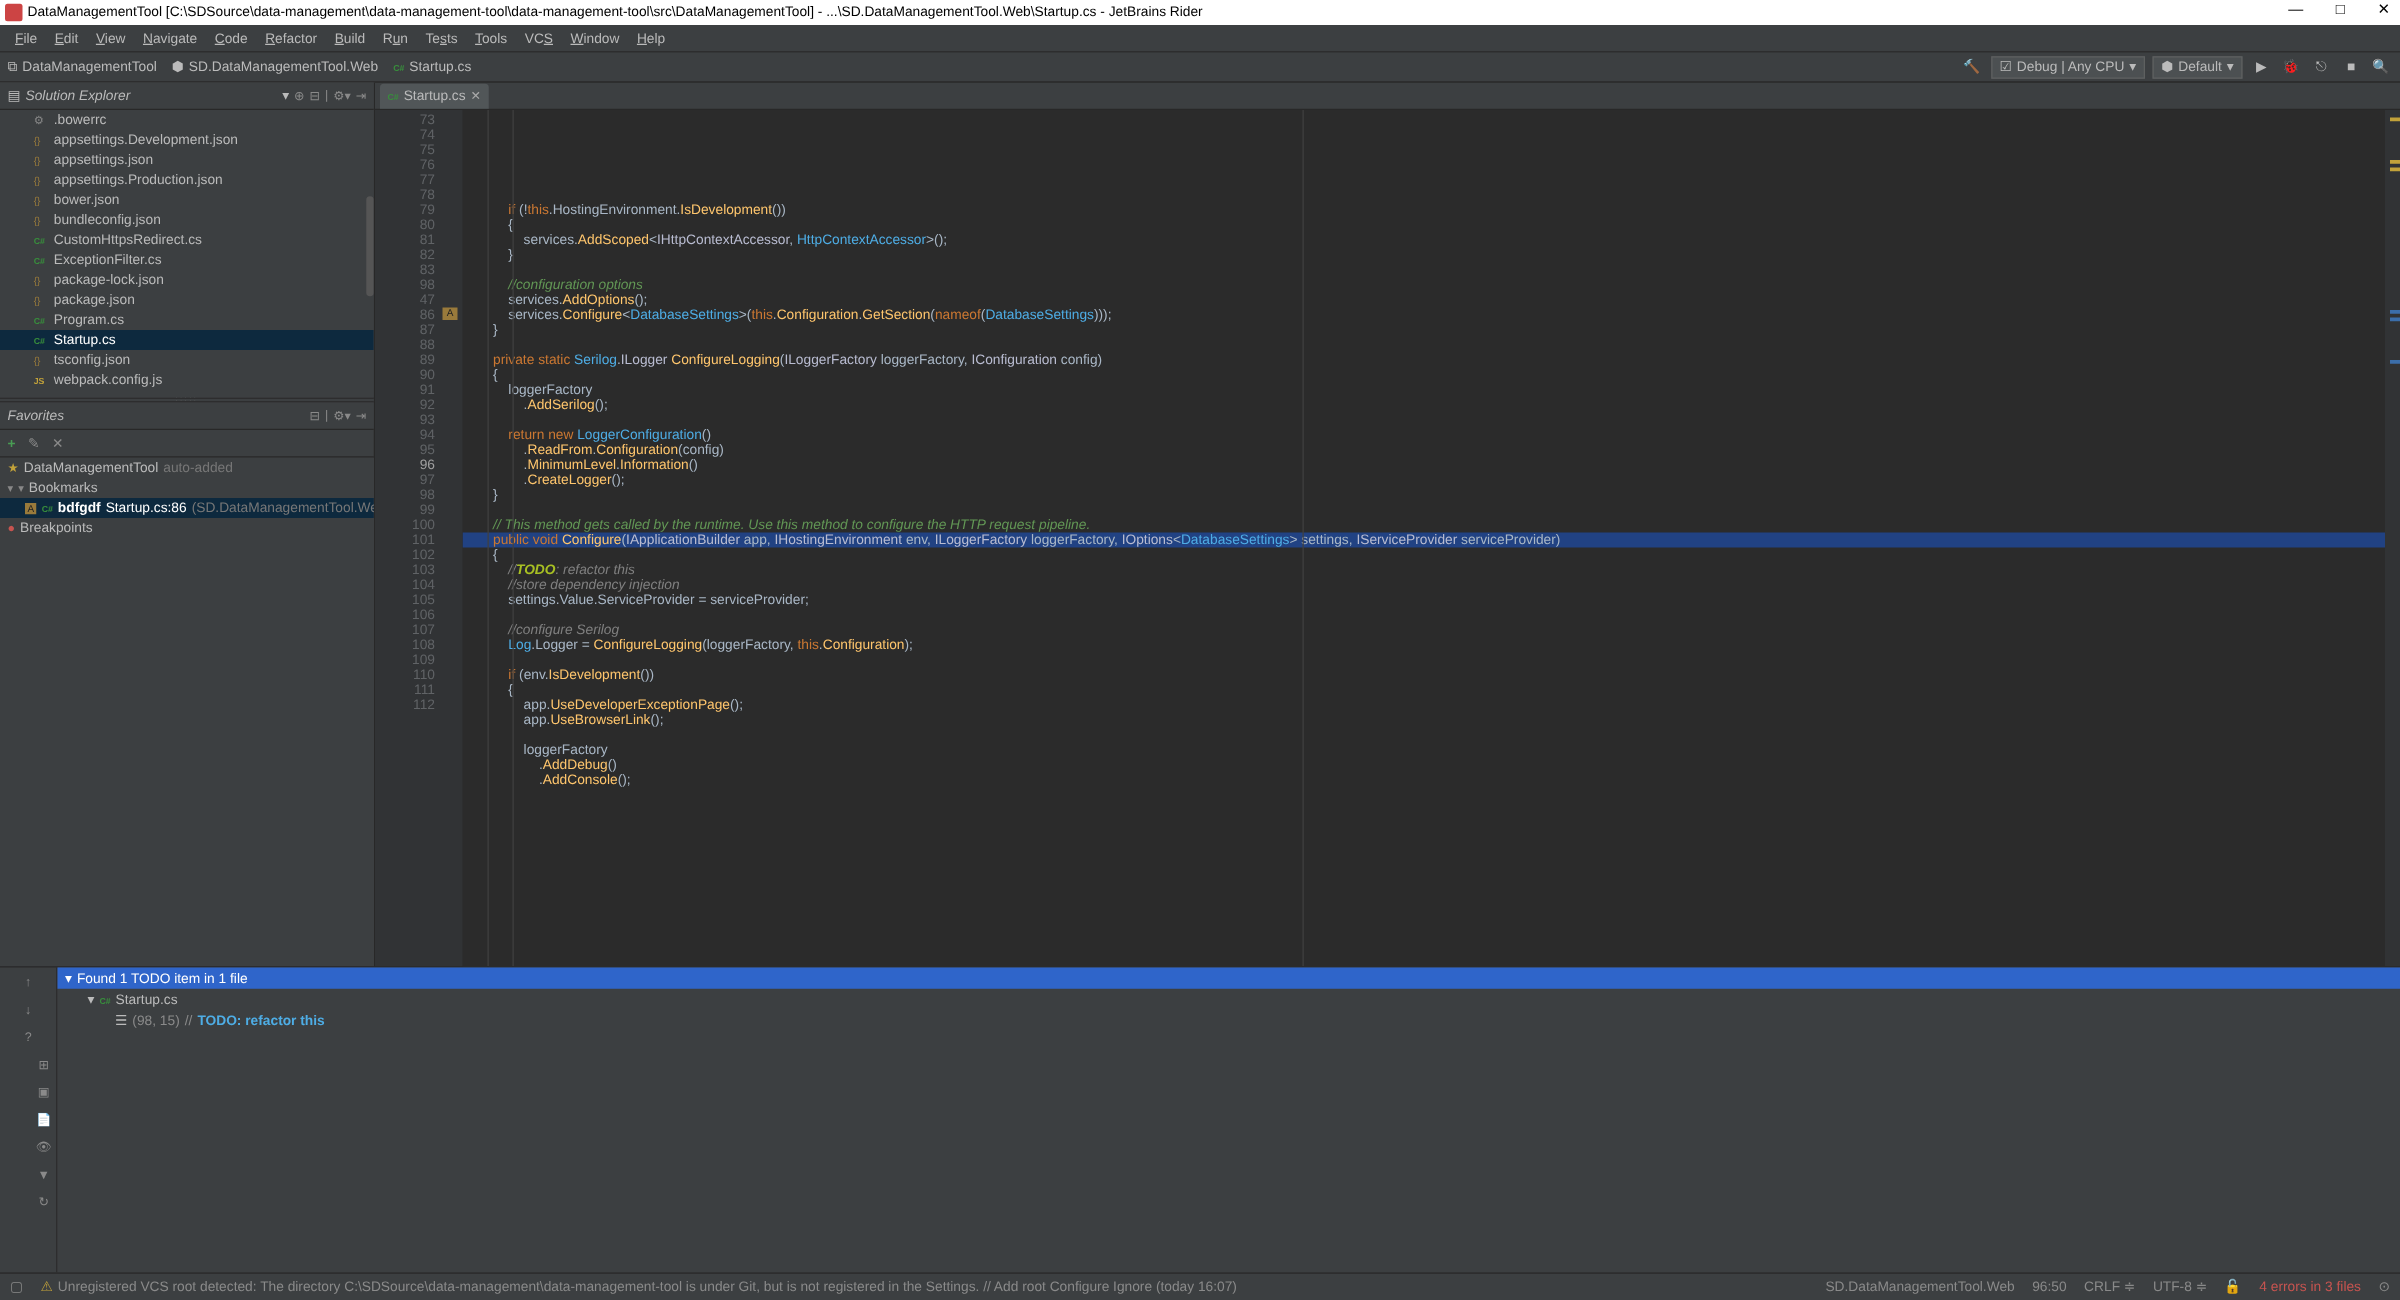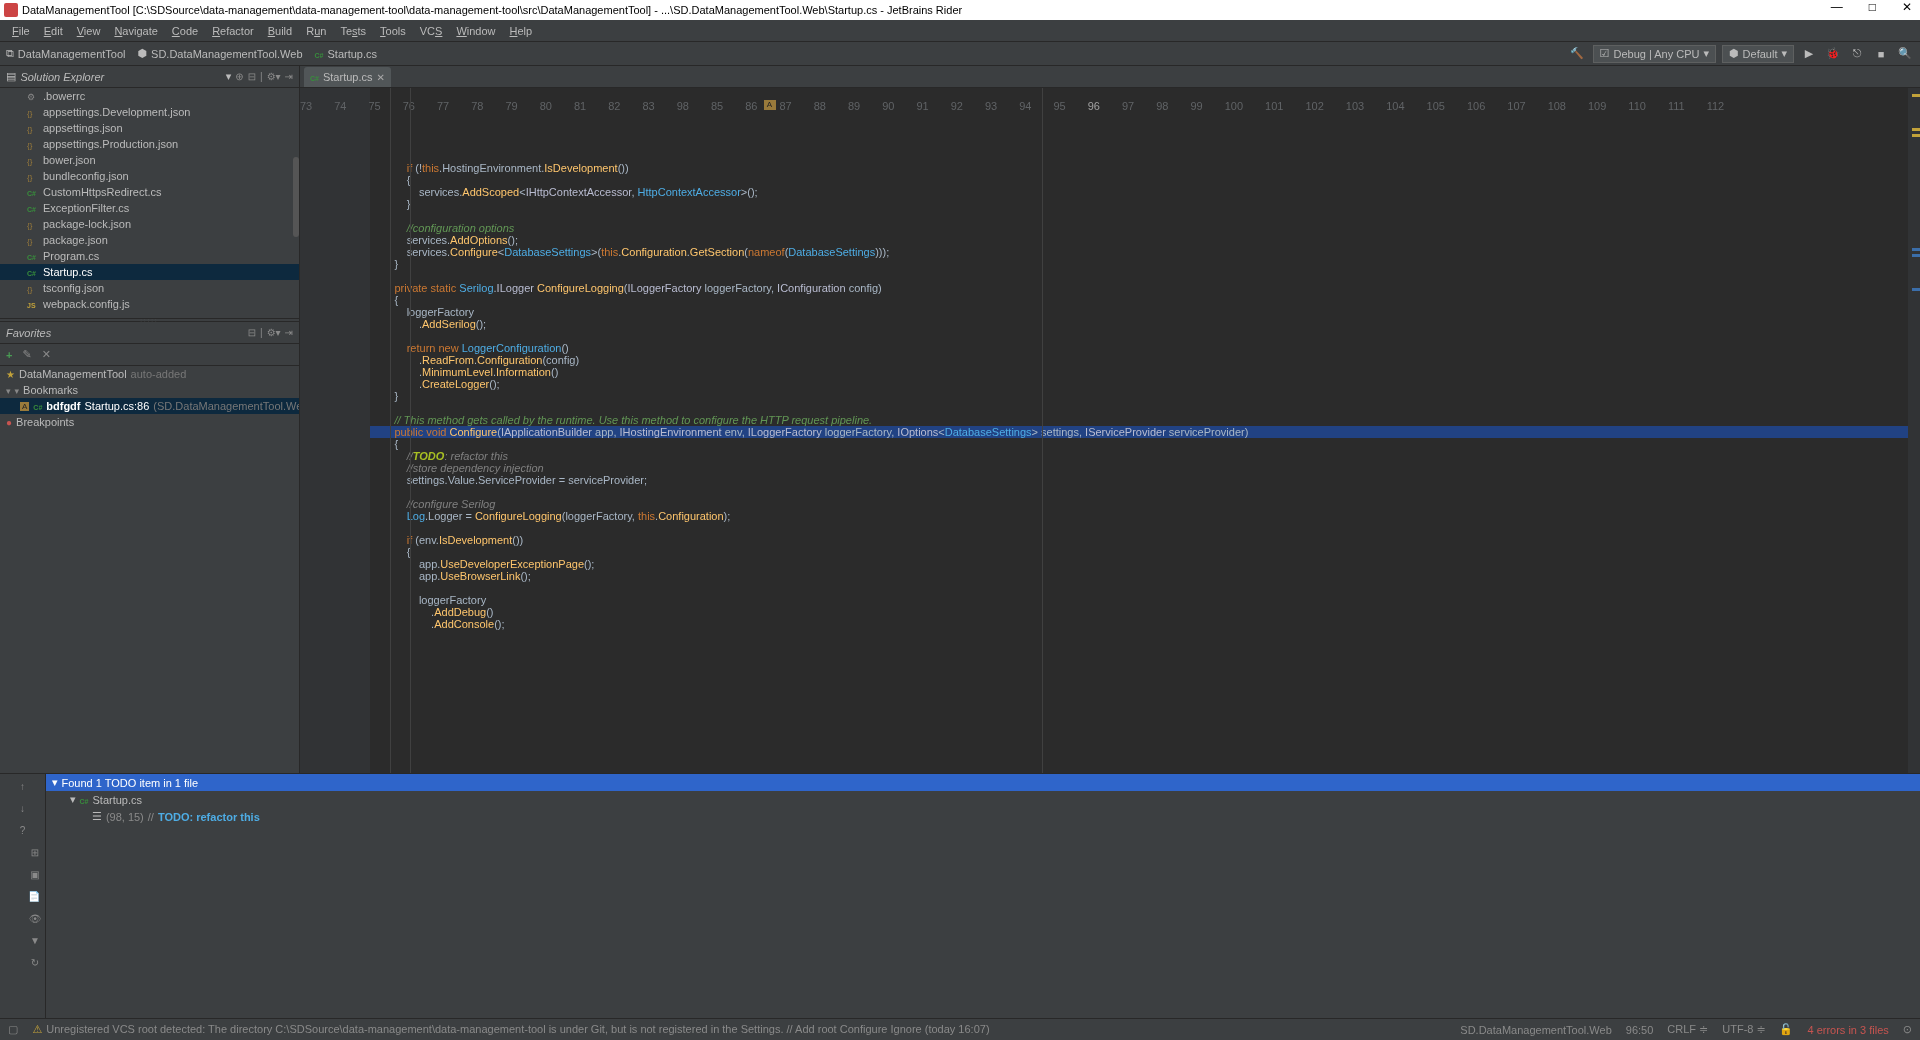--- a/index.html
+++ b/index.html
@@ -46,21 +46,21 @@
 .fav-list .fav-group { padding: 2px 6px; display: flex; align-items: center; gap: 4px; cursor: pointer; }
 .fav-list .dim { color: #777; }
 .star-icon::before { content: "★"; color: #c2a23a; font-size: 10px;}
 .bp-icon::before { content: "●"; color: #c75450; font-size: 10px;}
 .v-icon::before { content: "▾"; color: #888; font-size: 9px;}
 .editor-area { flex: 1; display: flex; flex-direction: column; background: #2b2b2b; min-width:0;}
 .tab-bar { height: 22px; background: #3c3f41; display: flex; align-items: flex-end; border-bottom: 1px solid #282828; padding-left: 4px;}
 .tab-bar .tab { background: #515658; padding: 2px 6px; display: flex; align-items: center; gap: 4px; border-top-left-radius: 3px; border-top-right-radius: 3px; color: #bbb; cursor: pointer; height: 20px;}
 .tab-bar .tab .close { color: #aaa; cursor: pointer; font-size: 10px;}
 .editor-body { flex: 1; display: flex; position: relative; overflow: hidden; }
-.gutter { width: 70px; background: #313335; color: #606366; font-family: 'Consolas', monospace; font-size: 11px; text-align: right; padding-top: 12px; line-height: 12px; display: flex; flex-direction: row;}
+.gutter { width: 70px; background: #313335; color: #606366; font-family: 'Consolas', monospace; font-size: 11px; text-align: right; padding-top: 2px; line-height: 12px; display: flex; flex-direction: column;}
 .gutter .ln { padding-right: 22px; height: 12px; position:relative;}
 .gutter .mk-a { position:absolute; right:4px; top:0; background:#997a3b; color:#222; width:12px; height:10px; font-size:8px; text-align:center; line-height:10px;}
 .gutter .hl { color: #a0a0a0;}
 .code { flex: 1; font-family: 'Consolas', monospace; font-size: 11px; line-height: 12px; padding-top: 2px; white-space: pre; color: #a9b7c6; position: relative; overflow: hidden;}
 .code .line { height: 12px; }
 .code .curr { background: #214283; display:inline-block; min-width:100%;}
 .kw { color: #cc7832; }
 .cls { color: #ffc66d; }
 .cmt { color: #808080; font-style: italic; }
 .cmt2 { color: #629755; font-style: italic;}
@@ -257,21 +257,21 @@
           <div class="ln">75</div>
           <div class="ln">76</div>
           <div class="ln">77</div>
           <div class="ln">78</div>
           <div class="ln">79</div>
           <div class="ln">80</div>
           <div class="ln">81</div>
           <div class="ln">82</div>
           <div class="ln">83</div>
           <div class="ln">98</div>
-          <div class="ln">85</div>
+          <div class="ln">47</div>
           <div class="ln">86<span class="mk-a">A</span></div>
           <div class="ln">87</div>
           <div class="ln">88</div>
           <div class="ln">89</div>
           <div class="ln">90</div>
           <div class="ln">91</div>
           <div class="ln">92</div>
           <div class="ln">93</div>
           <div class="ln">94</div>
           <div class="ln">95</div>

